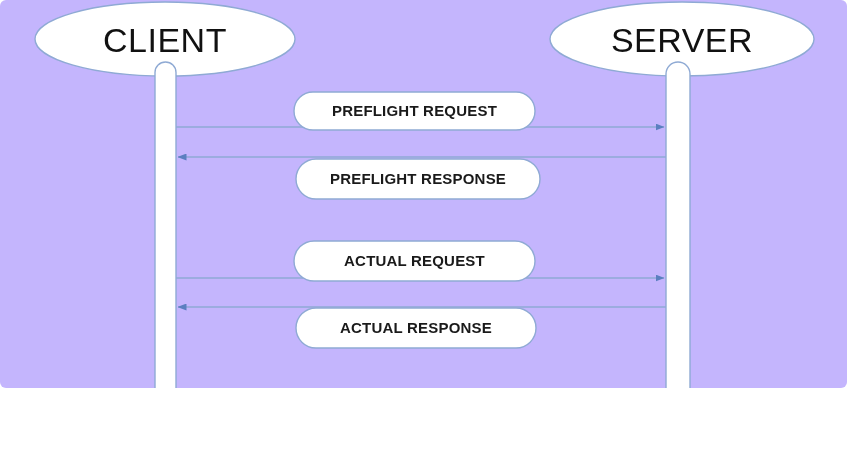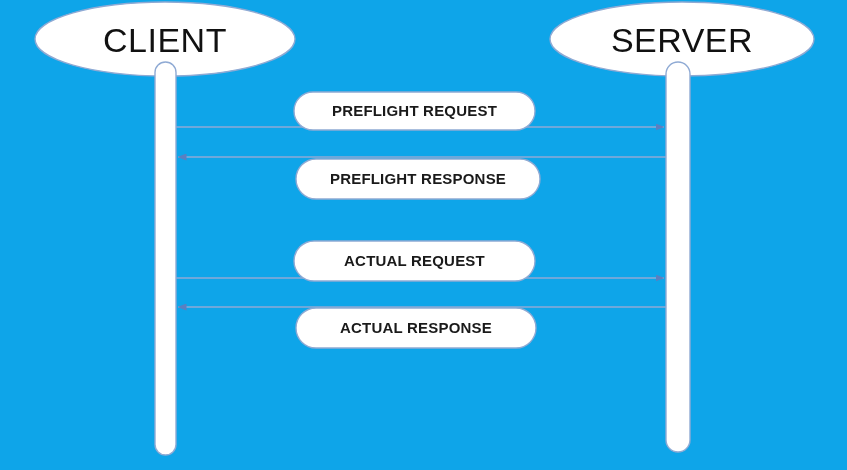--- a/index.html
+++ b/index.html
@@ -7,23 +7,24 @@
     margin: 0;
     padding: 0;
     background: #ffffff;
   }
   body {
     font-family: "Liberation Sans", sans-serif;
   }
   #diagram-root {
     position: relative;
     width: 847px;
-    height: 470px;
-    background: #0ea5e9;
+    height: 388px;
+    background: #c4b5fd;
     overflow: hidden;
+    border-radius: 6px;
   }
   #diagram-svg {
     position: absolute;
     left: 0;
     top: 0;
     width: 847px;
     height: 470px;
     display: block;
   }
   .actor-label {

